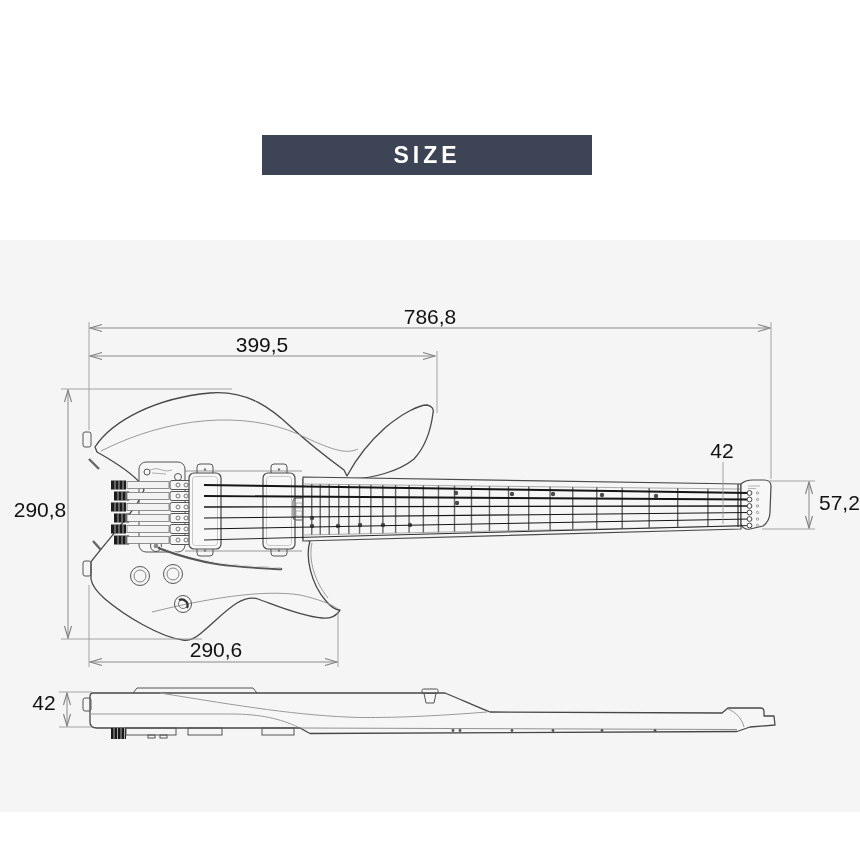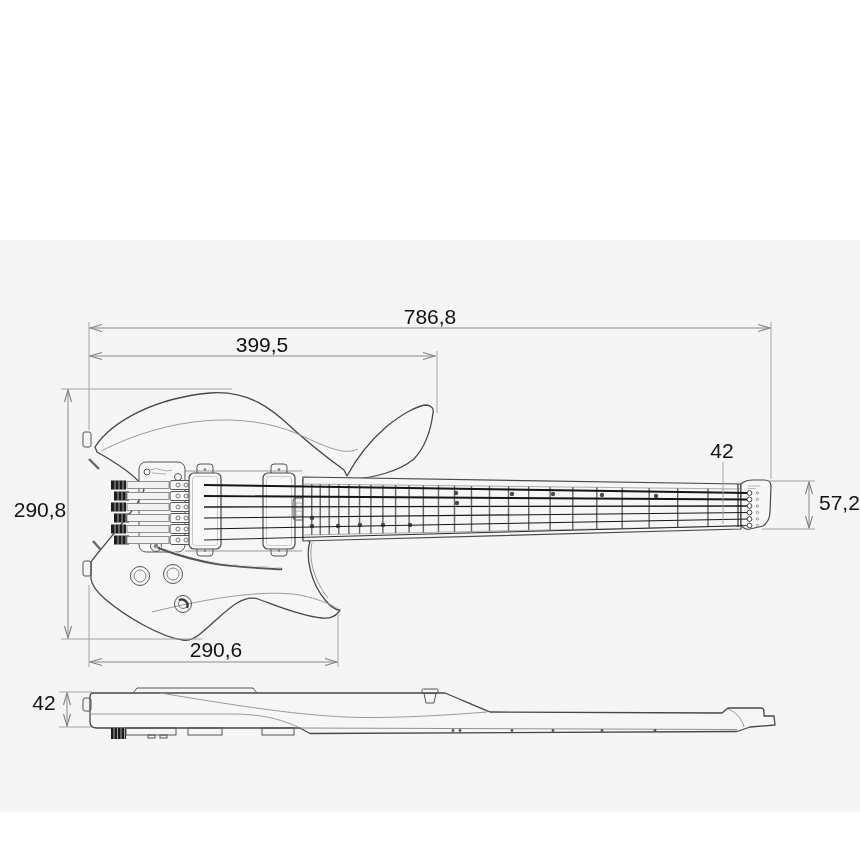--- a/index.html
+++ b/index.html
@@ -15,20 +15,23 @@
   .extline{stroke:#9b9b9b;stroke-width:0.9;fill:none;}
   .outline{stroke:#474747;stroke-width:1.3;fill:#f6f6f6;stroke-linejoin:round;}
   .detail{stroke:#555555;stroke-width:1;fill:none;}
   .carve{stroke:#9a9a9a;stroke-width:1;fill:none;}
 </style>
 </head>
 <body>
 
 <div class="stage">
 
+  <div class="banner">
+    <span>SIZE</span>
+  </div>
 
   <div class="panel"></div>
 
   <svg width="860" height="860" viewBox="0 0 860 860">
     <defs>
       <marker id="arrow" markerWidth="14" markerHeight="10" refX="13" refY="5" orient="auto-start-reverse" markerUnits="userSpaceOnUse">
         <path d="M1,1.5 L13,5 L1,8.5" fill="none" stroke="#808080" stroke-width="1.1"></path>
       </marker>
     </defs>
 

